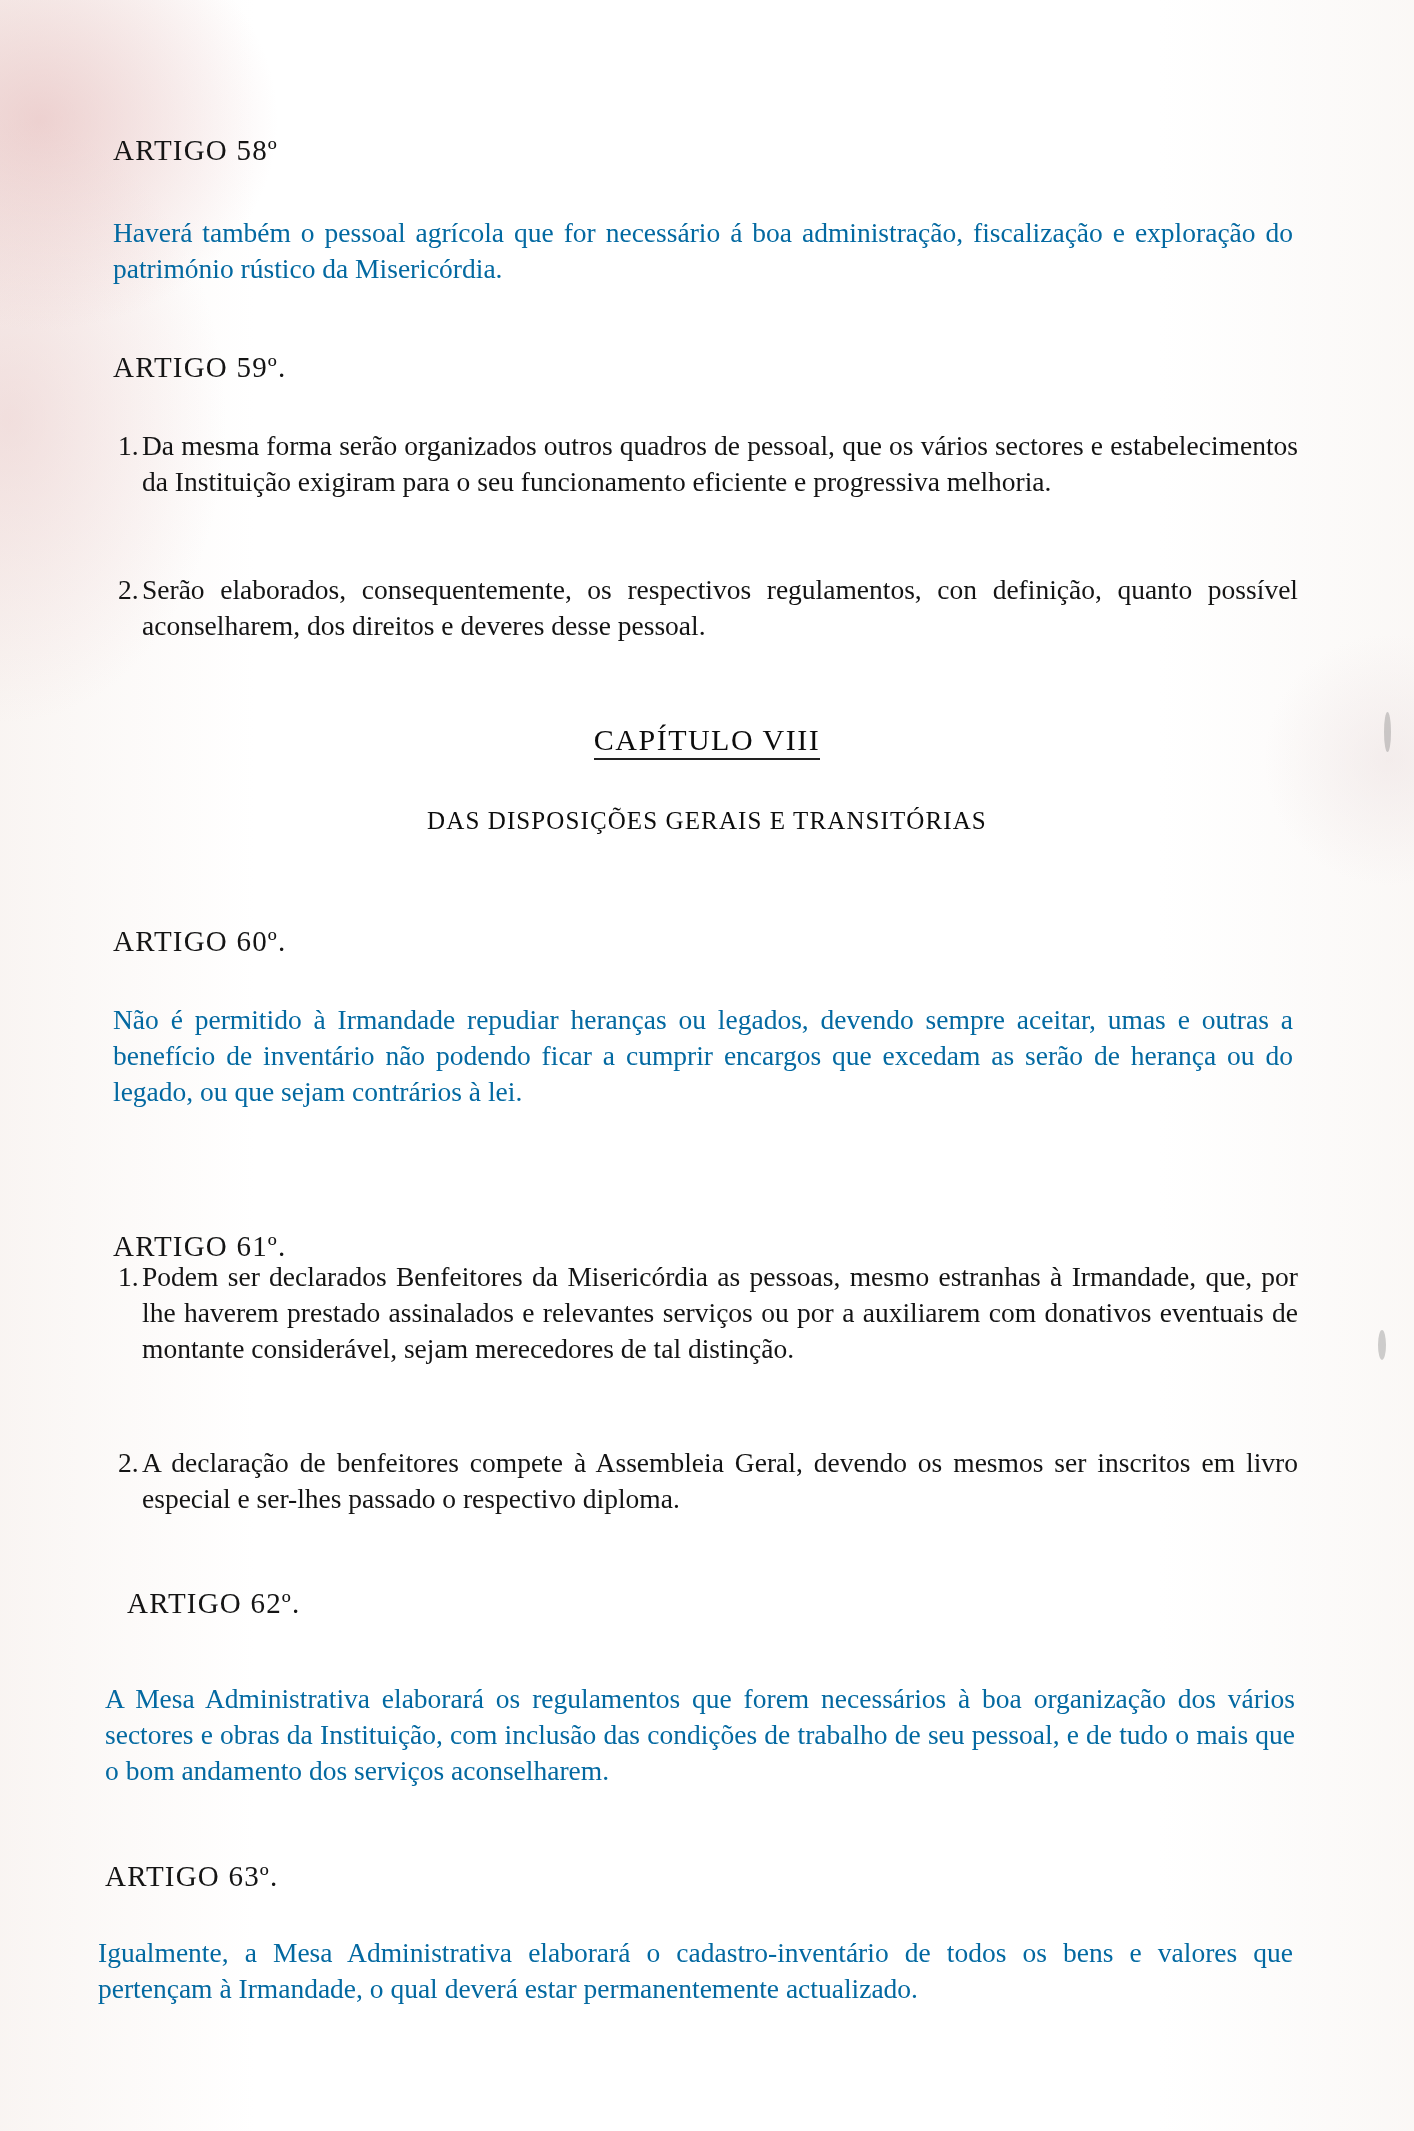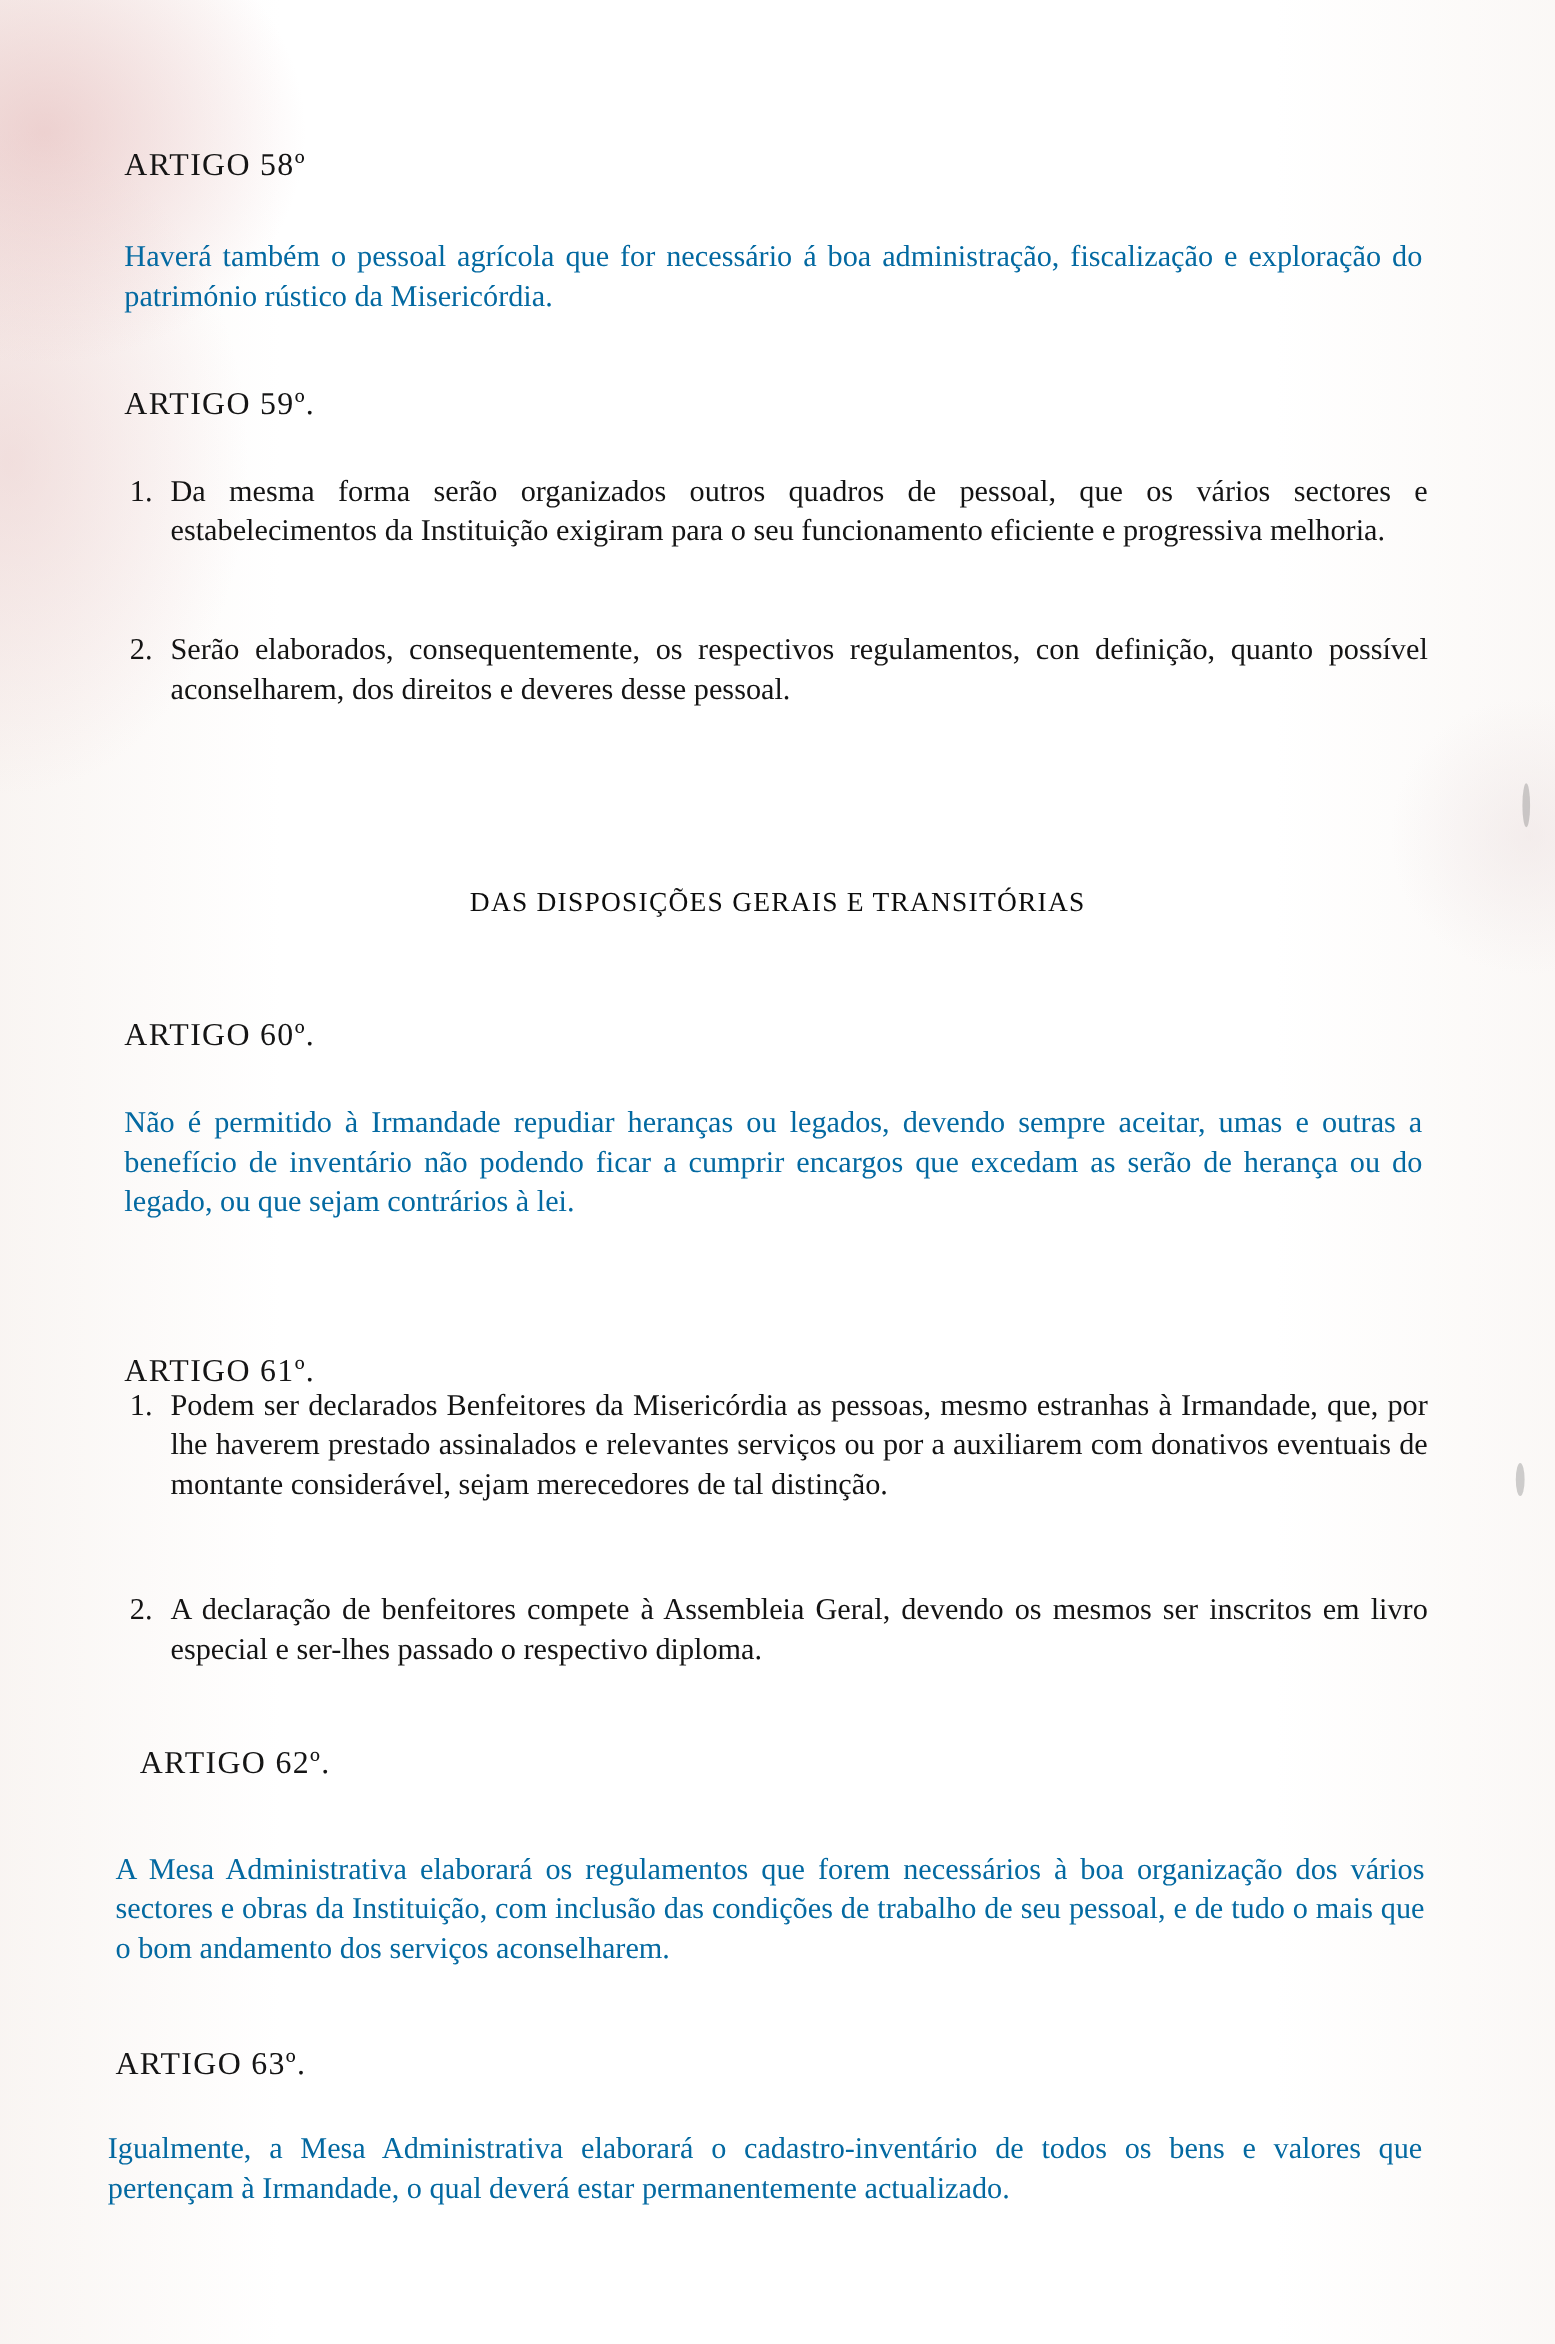--- a/index.html
+++ b/index.html
@@ -63,21 +63,21 @@
   }
   .listitem .num {
     position: absolute;
     left: 0;
     top: 0;
     width: 34px;
     text-align: left;
   }
   .listitem .txt {
     display: block;
-    margin-left: 37px;
+    margin-left: 24px;
   }
 
   .chapter-title {
     position: absolute;
     width: 1414px;
     text-align: center;
     font-size: 30px;
     letter-spacing: 1.5px;
   }
   .chapter-title span.u {
@@ -116,20 +116,23 @@
   <div class="listitem" style="left:118px; top:428px; width:1180px;">
     <span class="num">1.</span>
     <span class="txt">Da mesma forma serão organizados outros quadros de pessoal, que os vários sectores e estabelecimentos da Instituição exigiram para o seu funcionamento eficiente e progressiva melhoria.</span>
   </div>
 
   <div class="listitem" style="left:118px; top:572px; width:1180px;">
     <span class="num">2.</span>
     <span class="txt">Serão elaborados, consequentemente, os respectivos regulamentos, con definição, quanto possível aconselharem, dos direitos e deveres desse pessoal.</span>
   </div>
 
+  <div class="chapter-title" style="top:723px;">
+    <span class="u">CAPÍTULO VIII</span>
+  </div>
 
   <div class="chapter-sub" style="top:807px;">DAS DISPOSIÇÕES GERAIS E TRANSITÓRIAS</div>
 
   <div class="block heading" style="left:113px; top:925px;">ARTIGO 60º.</div>
 
   <div class="block para" style="left:113px; top:1002px; width:1180px;">Não é permitido à Irmandade repudiar heranças ou legados, devendo sempre aceitar, umas e outras a benefício de inventário não podendo ficar a cumprir encargos que excedam as serão de herança ou do legado, ou que sejam contrários à lei.</div>
 
   <div class="block heading" style="left:113px; top:1230px;">ARTIGO 61º.</div>
 
   <div class="listitem" style="left:118px; top:1259px; width:1180px;">

